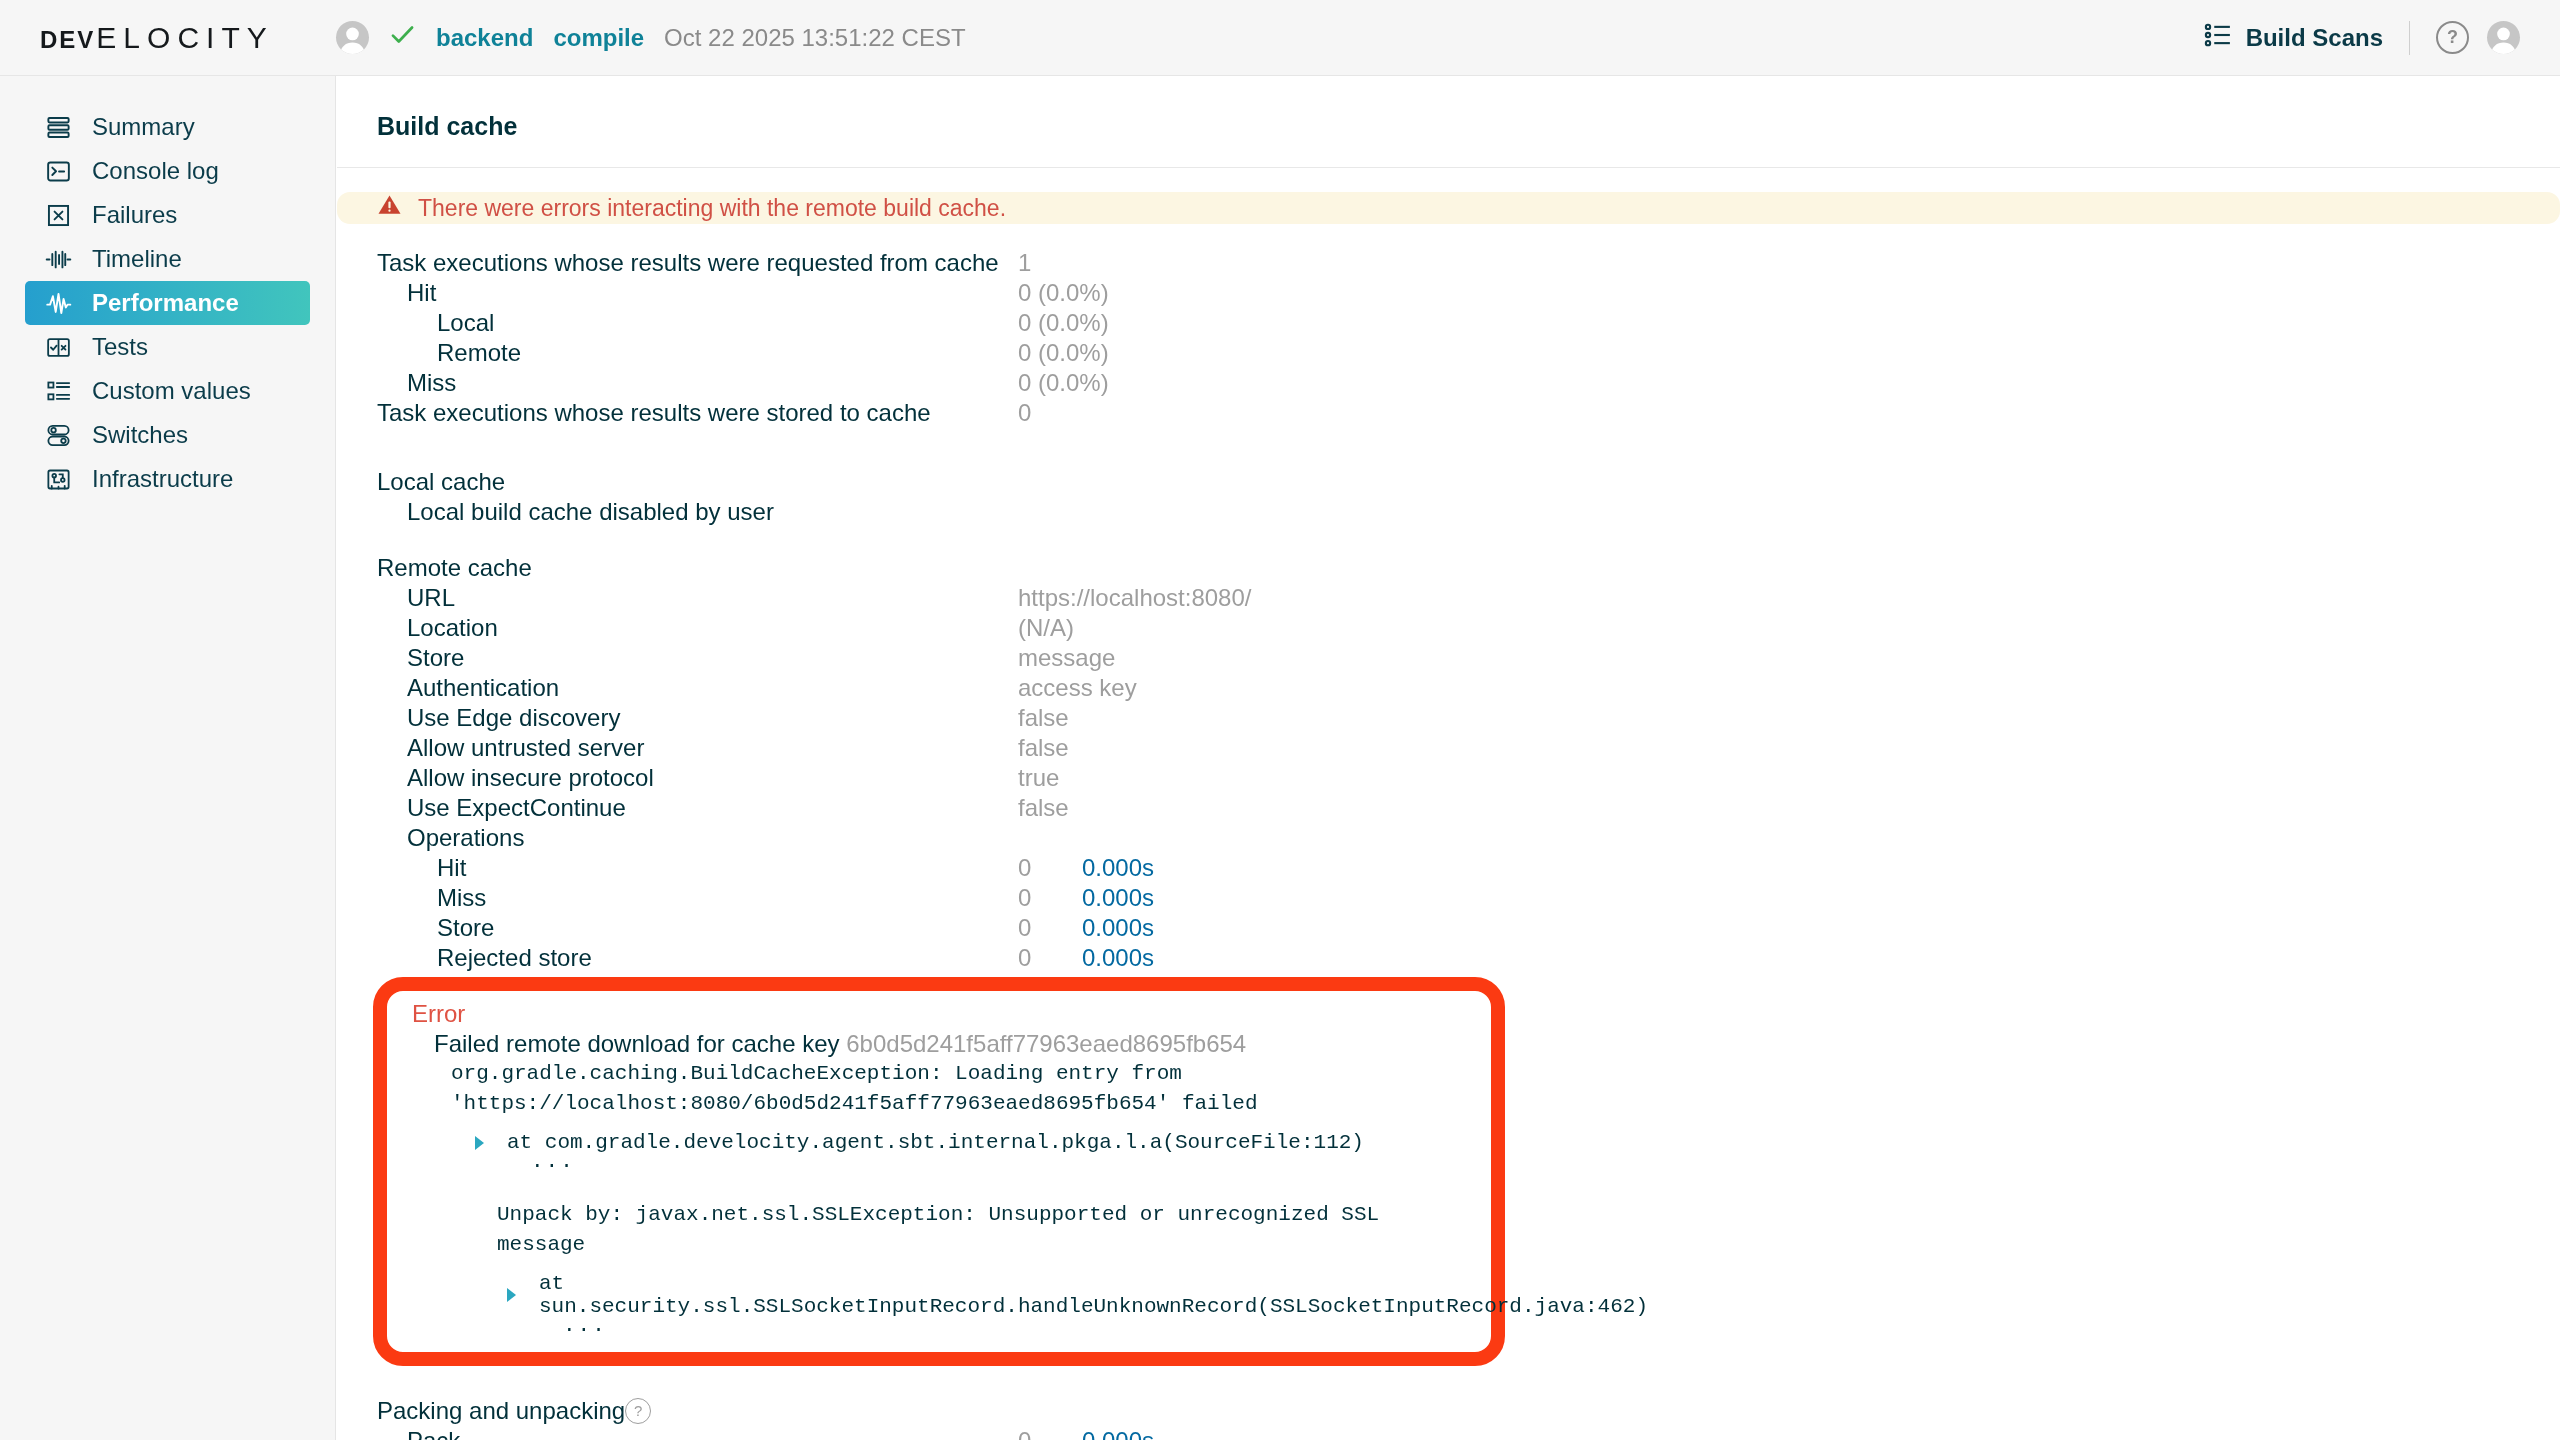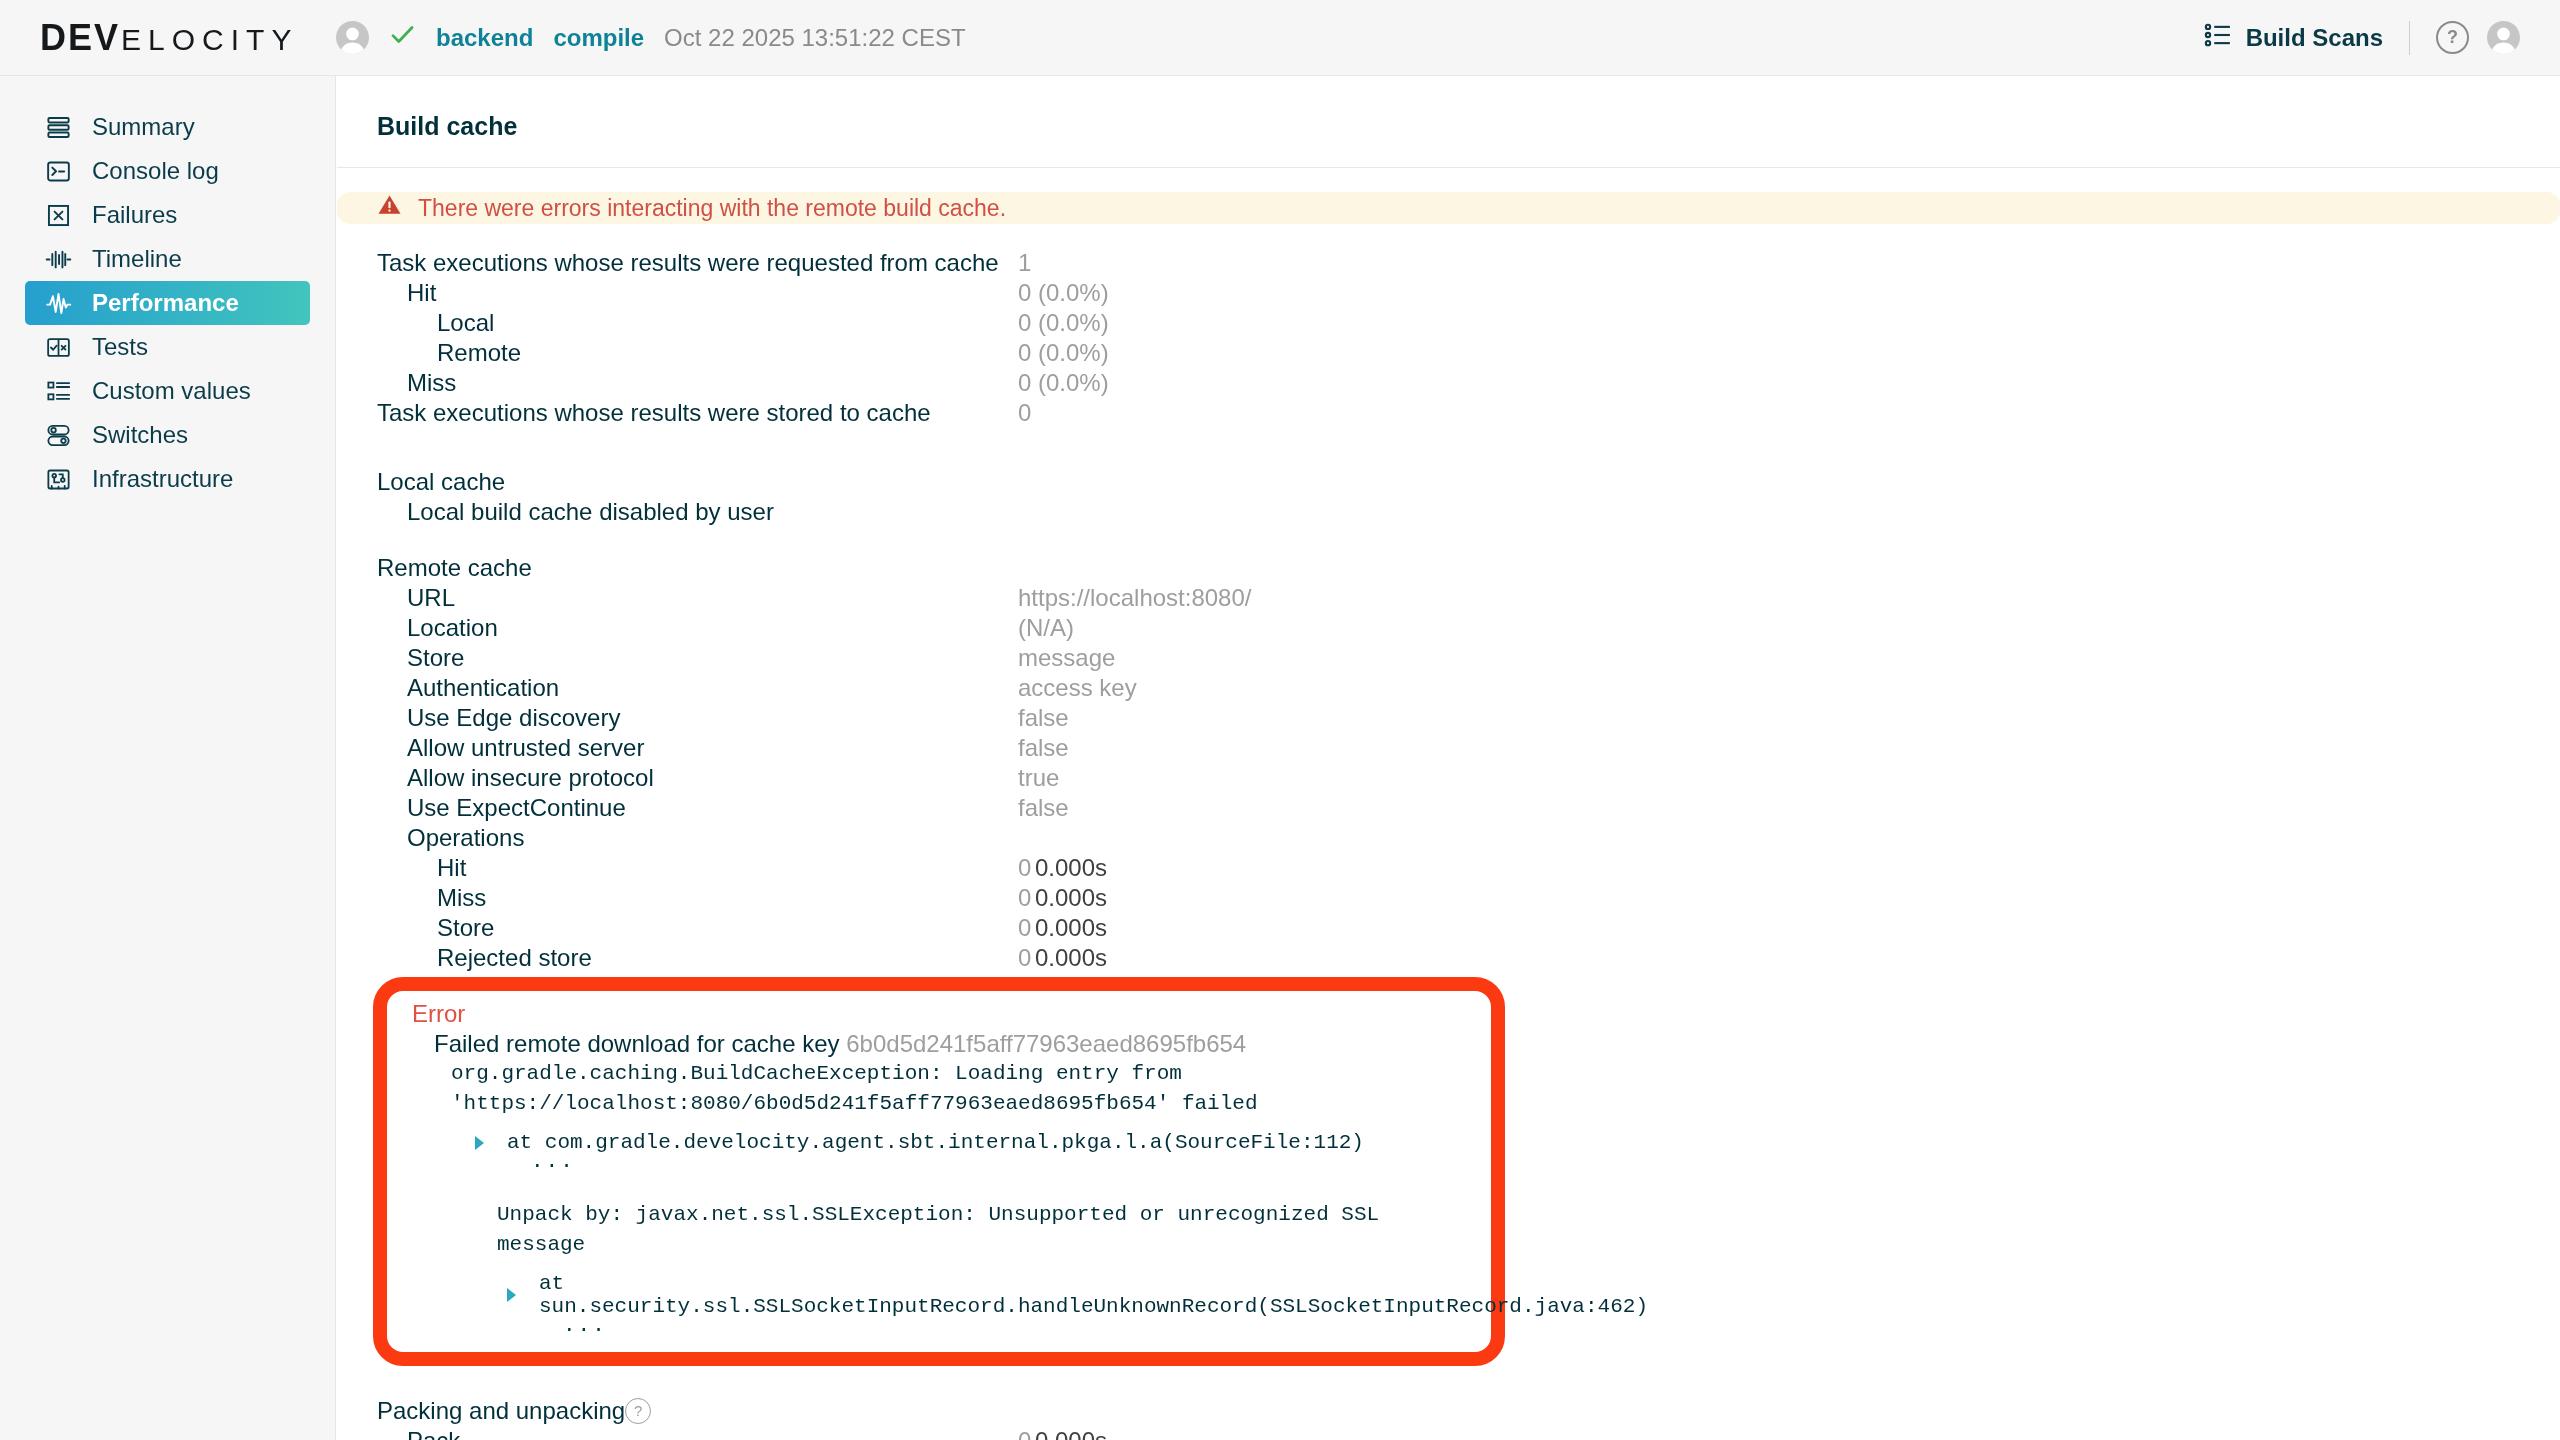--- a/index.html
+++ b/index.html
@@ -11,21 +11,21 @@
   }
   .app{position:relative;width:2560px;height:1440px;}
 
   
   header{
     position:absolute;top:0;left:0;right:0;height:75px;
     background:#f6f6f6;border-bottom:1px solid #e6e6e6;
     display:flex;align-items:center;
   }
   .logo{width:296px;padding-left:40px;display:flex;align-items:baseline;white-space:nowrap;color:#15191c;}
-  .logo-bold{font-weight:800;font-size:36px;letter-spacing:2px;}
+  .logo-bold{font-weight:800;font-size:24px;letter-spacing:2px;}
   .logo-light{font-weight:300;font-size:30px;letter-spacing:7px;margin-left:1px;}
   .build-info{display:flex;align-items:center;gap:20px;}
   .avatar{width:33px;height:33px;border-radius:50%;background:#c6c6c6;display:inline-flex;align-items:flex-end;justify-content:center;overflow:hidden;flex:none;}
   .link{color:#0f8298;font-weight:600;text-decoration:none;cursor:pointer;}
   .timestamp{color:#8a8a8a;}
   .header-right{margin-left:auto;display:flex;align-items:center;gap:18px;padding-right:40px;}
   .build-scans{display:flex;align-items:center;gap:13px;cursor:pointer;}
   .build-scans-label{font-weight:700;color:#0b3a47;}
   .vdiv{width:1px;height:34px;background:#cfcfcf;margin:0 8px;}
   .help-circle{width:29px;height:29px;border:2px solid #8a8a8a;border-radius:50%;
@@ -59,21 +59,21 @@
     margin-top:24px;height:32px;background:#fcf6e2;
     display:flex;align-items:center;gap:16px;padding-left:40px;
     color:#d05045;font-size:23px;border-radius:13px;
   }
   .section{padding-left:40px;}
   .row{position:relative;line-height:30px;white-space:nowrap;}
   .row .lbl{color:#02303a;}
   .ind1{padding-left:30px;display:inline-block;}
   .ind2{padding-left:60px;display:inline-block;}
   .val{position:absolute;left:641px;color:#9e9e9e;}
-  .time{position:absolute;left:658px;color:#404040;}
+  .time{position:absolute;left:705px;color:#0369a1;}
   .muted{color:#9e9e9e;}
   .sec-heading{line-height:30px;}
   .stats{margin-top:24px;}
   .local-cache{margin-top:39px;}
   .remote-cache{margin-top:26px;}
   .packing{margin-top:30px;}
   .heading-row{display:flex;align-items:center;line-height:30px;}
   .help-sm{width:24px;height:24px;border:1.5px solid #9e9e9e;border-radius:50%;
     display:flex;align-items:center;justify-content:center;color:#9e9e9e;
     font-size:15px;flex:none;cursor:pointer;}

